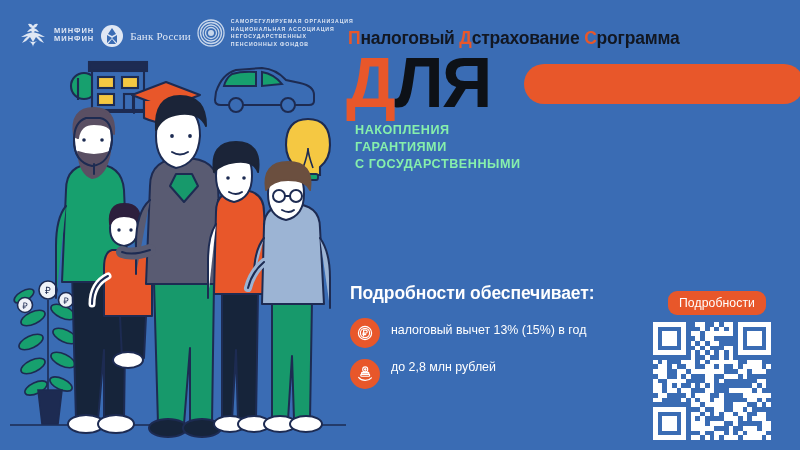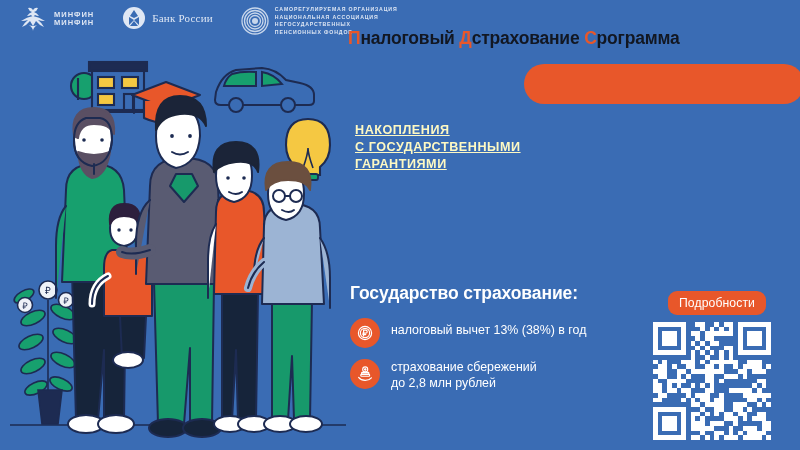--- a/index.html
+++ b/index.html
@@ -8,22 +8,22 @@
     font-family:"Liberation Sans","DejaVu Sans",sans-serif;
     background:#3a6cb4;
   }
   .banner{
     position:relative;width:800px;height:450px;
     background:#3a6cb4;overflow:hidden;
   }
 
   
   .logos{
-    position:absolute;left:18px;top:6px;
-    display:flex;align-items:flex-start;gap:28px;
+    position:absolute;left:18px;top:18px;
+    display:flex;align-items:flex-end;gap:6px;
     opacity:.95;
   }
   .logo-unit{display:flex;align-items:center;gap:6px;}
   .logo-mark{flex:0 0 auto;display:block;}
   .logo-text{
     color:#e8eef8;line-height:1.12;letter-spacing:.3px;
     font-weight:700;
   }
   .logo-text.minfin{font-size:7.5px;letter-spacing:1px;}
   .logo-text.cbr{font-size:11px;font-weight:400;font-family:"Liberation Serif","DejaVu Serif",serif;letter-spacing:.2px;}
@@ -49,21 +49,21 @@
   .hl-word .first{color:#e8572a;}
   .orange-bar{
     position:absolute;left:178px;top:12px;
     height:40px;width:280px;border-radius:20px;
     background:#e8572a;
   }
   .hl-row.row3{align-items:flex-end;}
   .sub3{
     margin-left:9px;padding-bottom:3px;
     font-size:12.6px;font-weight:700;line-height:1.34;
-    color:#fef9c3;letter-spacing:.55px;white-space:nowrap;text-decoration:underline;
+    color:#86efac;letter-spacing:.55px;white-space:nowrap;
   }
 
   
   .provides-title{
     position:absolute;left:350px;top:283px;
     font-size:17.5px;font-weight:700;color:#ffffff;
     letter-spacing:-.1px;
   }
   .benefits{position:absolute;left:350px;top:318px;width:300px;}
   .benefit{display:flex;align-items:flex-start;margin-bottom:11px;}
@@ -287,59 +287,59 @@
       </div>
     </div>
   </div>
 
   <div class="kicker">
     <span class="hl">П</span><span>налоговый </span><span class="hl">Д</span><span>страхование </span><span class="hl">С</span><span>рограмма</span>
   </div>
 
   <div class="headline">
     <div class="hl-row">
+      <div class="hl-word"><span class="first">Д</span><span>ЛЯ</span></div>
       <div class="orange-bar"></div>
     </div>
     <div class="hl-row row3">
       <div class="sub3">
         <div>НАКОПЛЕНИЯ</div>
+        <div>ГАРАНТИЯМИ</div>
         <div>С ГОСУДАРСТВЕННЫМИ</div>
-        <div>ГАРАНТИЯМИ</div>
       </div>
     </div>
   </div>
 
-  <div class="provides-title">Государство страхование:</div>
+  <div class="provides-title">Подробности обеспечивает:</div>
 
   <div class="benefits">
 
 
     <div class="benefit">
       <div class="bi">
         <svg width="18" height="18" viewBox="0 0 18 18" fill="none" stroke="#ffffff" stroke-width="1.2">
           <circle cx="9" cy="9" r="6.6"></circle>
             <circle cx="9" cy="9" r="4.6"></circle>
           <path d="M7.6 11.9 L7.6 6.2 L9.6 6.2 q1.6 0 1.6 1.5 q0 1.5 -1.6 1.5 L6.8 9.2 M6.8 10.6 L9.8 10.6" stroke-linecap="round"></path>
         </svg>
       </div>
-      <div class="btxt">налоговый вычет 13% (38%) в год</div>
+      <div class="btxt">налоговый вычет 13% (15%) в год</div>
     </div>
 
     <div class="benefit two-line">
       <div class="bi">
         <svg width="18" height="18" viewBox="0 0 18 18" fill="none" stroke="#ffffff" stroke-width="1.15" stroke-linejoin="round">
           <circle cx="9.2" cy="4.4" r="2.5"></circle>
           <path d="M9.2 3.3 L9.2 5.6 M8.5 4.4 L10 4.4" stroke-linecap="round"></path>
           <rect x="5.6" y="7.3" width="7.2" height="1.8" rx="0.7"></rect>
           <rect x="4.8" y="9.4" width="8.8" height="1.8" rx="0.7"></rect>
           <path d="M2.6 12.4 q2.4 3 6.6 3 q4 0 6.2 -2.6" stroke-linecap="round"></path>
         </svg>
       </div>
       <div class="btxt">
-        <div>страхование сбережений</div>
         <div>до 2,8 млн рублей</div>
       </div>
     </div>
   </div>
 
   <button class="cta">Подробности</button>
 
   <div class="qr" id="qr">
       <i></i>
       <i></i>

